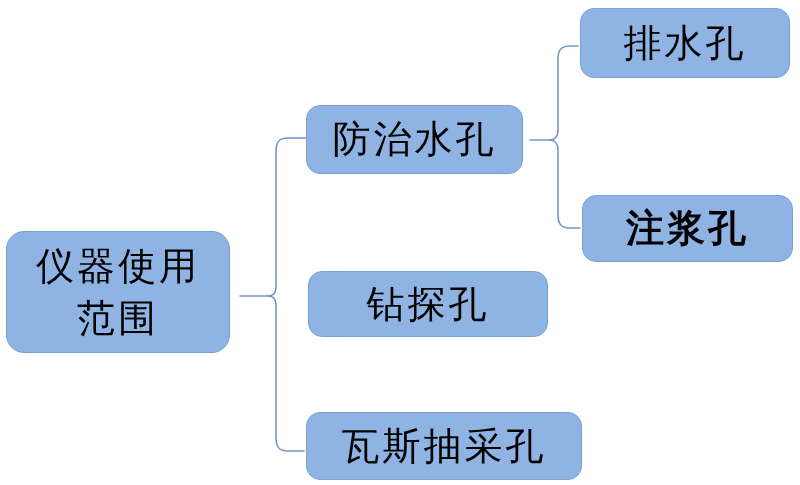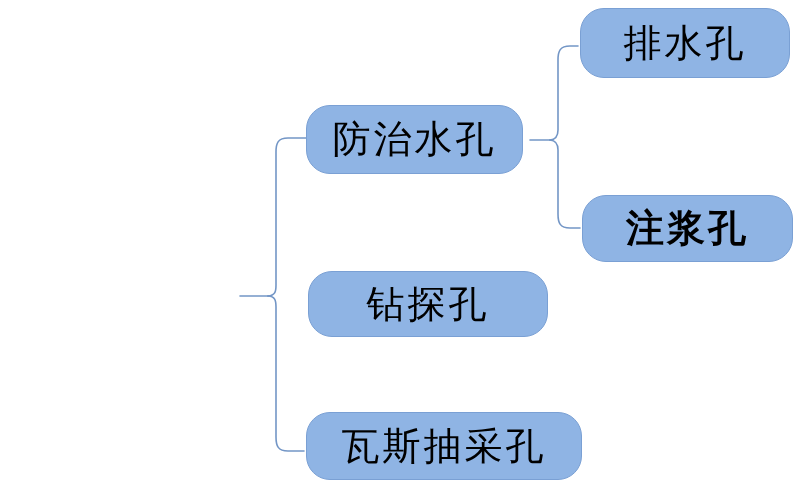--- a/index.html
+++ b/index.html
@@ -31,21 +31,21 @@
     stroke:var(--connector);
     stroke-width:1.6;
     stroke-linecap:round;
     stroke-linejoin:round;
   }
   .node{
     position:absolute;
     box-sizing:border-box;
     background:var(--node-fill);
     border:1px solid var(--node-border);
-    border-radius:24px;
+    border-radius:14px;
     display:flex;
     align-items:center;
     justify-content:center;
     text-align:center;
     color:var(--text-color);
     font-size:38px;
     font-weight:500;
     letter-spacing:3px;
     line-height:1.38;
     white-space:pre-line;
@@ -66,20 +66,22 @@
 
     <path class="connector" d="M 240 296 H 268"></path>
     <path class="connector" d="M 268 296 C 275 295.5 276 292 276 285 V 152 C 276 143 278 138 288 138 H 306"></path>
     <path class="connector" d="M 268 296 C 275 296.5 276 300 276 307 V 437 C 276 446 278 451 288 451 H 304"></path>
 
     <path class="connector" d="M 530 140 H 550"></path>
     <path class="connector" d="M 550 140 C 556 139.5 558 136 558 130 V 60 C 558 51 560 46 570 46 H 578"></path>
     <path class="connector" d="M 550 140 C 556 140.5 558 144 558 150 V 214 C 558 223 560 228 570 228 H 580"></path>
   </svg>
 
+  <div class="node node-root">仪器使用
+范围</div>
 
   <div class="node node-water">防治水孔</div>
 
   <div class="node node-drainage">排水孔</div>
 
   <div class="node node-grouting">注浆孔</div>
 
   <div class="node node-drilling">钻探孔</div>
 
   <div class="node node-gas">瓦斯抽采孔</div>

